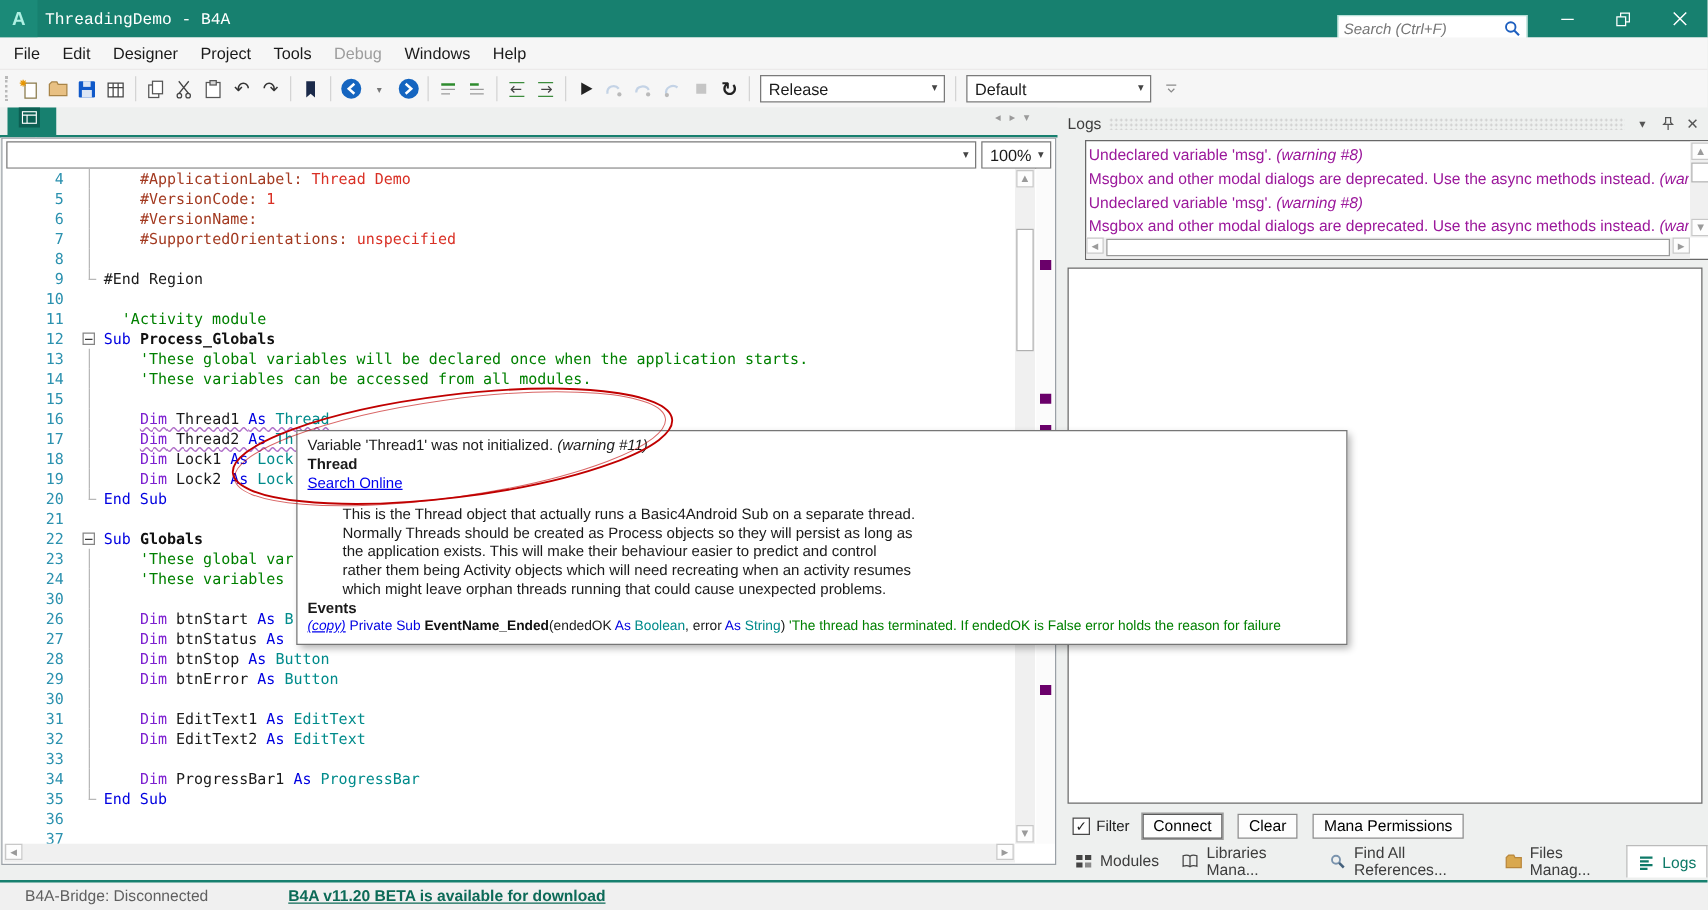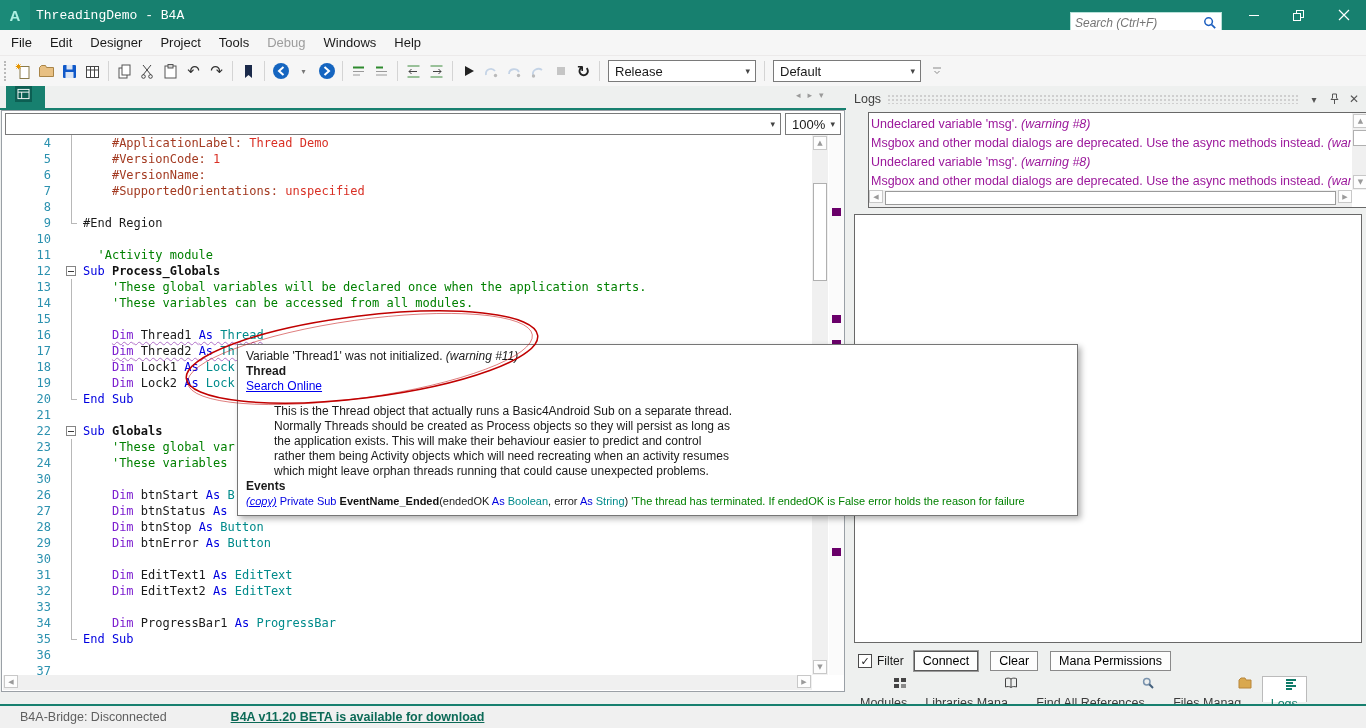--- a/index.html
+++ b/index.html
@@ -103,21 +103,21 @@
   #log-vsb { position:absolute; right:0; top:0; width:17px; bottom:17px; background:#f0f0f0; }
   #log-hsb { position:absolute; left:0; right:17px; bottom:0; height:17px; background:#f0f0f0; }
   #log-htrack { position:absolute; left:16px; right:16px; top:1px; height:14px; background:#fff; border:1px solid #9a9a9a; }
   #big-log { position:absolute; left:2px; top:126px; width:508px; height:429px; border:1px solid #686868; background:#fff; }
   #filter-row { position:absolute; left:6px; top:560px; right:4px; height:26px; display:flex; align-items:center; gap:10px; }
   #filter-check { width:14px; height:14px; border:1px solid #4a4a4a; background:#fff; display:flex; align-items:center;
     justify-content:center; font-size:11px; color:#222; }
   .btn { border:1px solid #8a8a8a; background:#fdfdfd; padding:2px 8px; font-size:12.5px; }
   .btn.default-btn { border:1px solid #5a5a5a; box-shadow:0 0 0 1px #9a9a9a; }
   #bottom-tabs { position:absolute; left:0; top:586px; right:0; height:28px; display:flex; align-items:stretch; gap:2px; padding-top:2px;}
-  .btab { display:flex; align-items:flex-end; gap:6px; padding:0 8px; color:#3c3c3c; font-size:12.5px;flex-direction:column; }
+  .btab { display:flex; align-items:center; gap:6px; padding:0 8px; color:#3c3c3c; font-size:12.5px; }
   .btab.active { background:#fff; border:1px solid #bbb; border-bottom:none; color:#0e7a68; }
 
   
   #statusbar { position:absolute; left:0; top:704px; width:1366px; height:24px; background:#f0f0f0;
     border-top:2px solid #17806F; display:flex; align-items:center; }
   #bridge-status { color:#5f5f5f; margin-left:20px; font-size:12.5px; }
   #update-link { color:#0c6a57; font-weight:bold; text-decoration:underline; margin-left:64px; font-size:12.5px; }
 
   svg { display:block; }
 </style>

